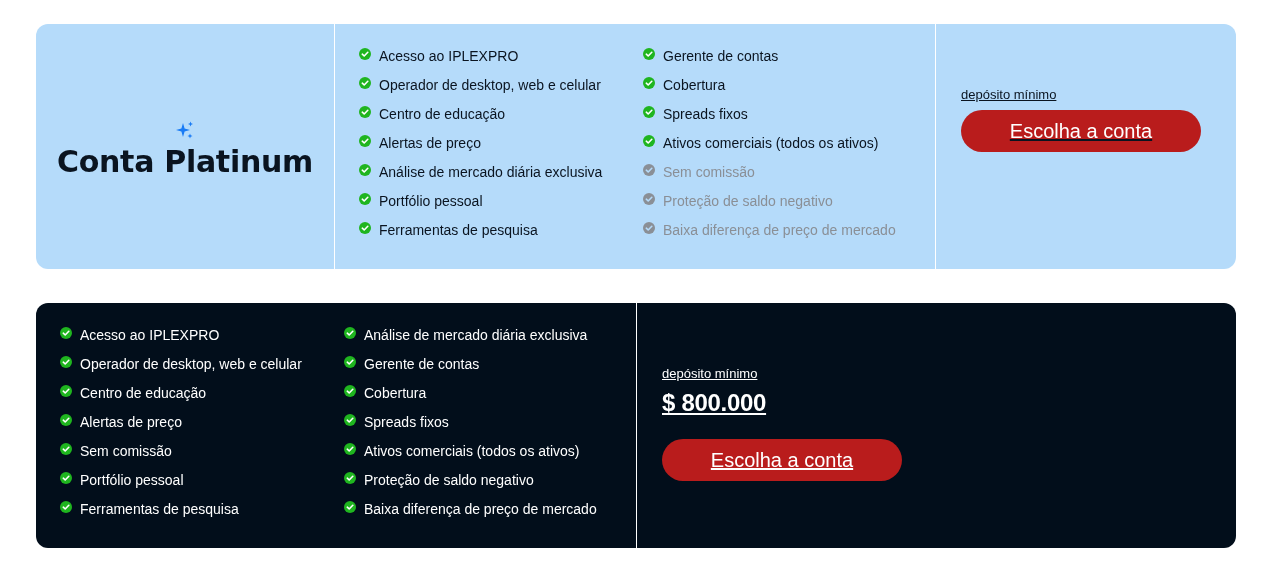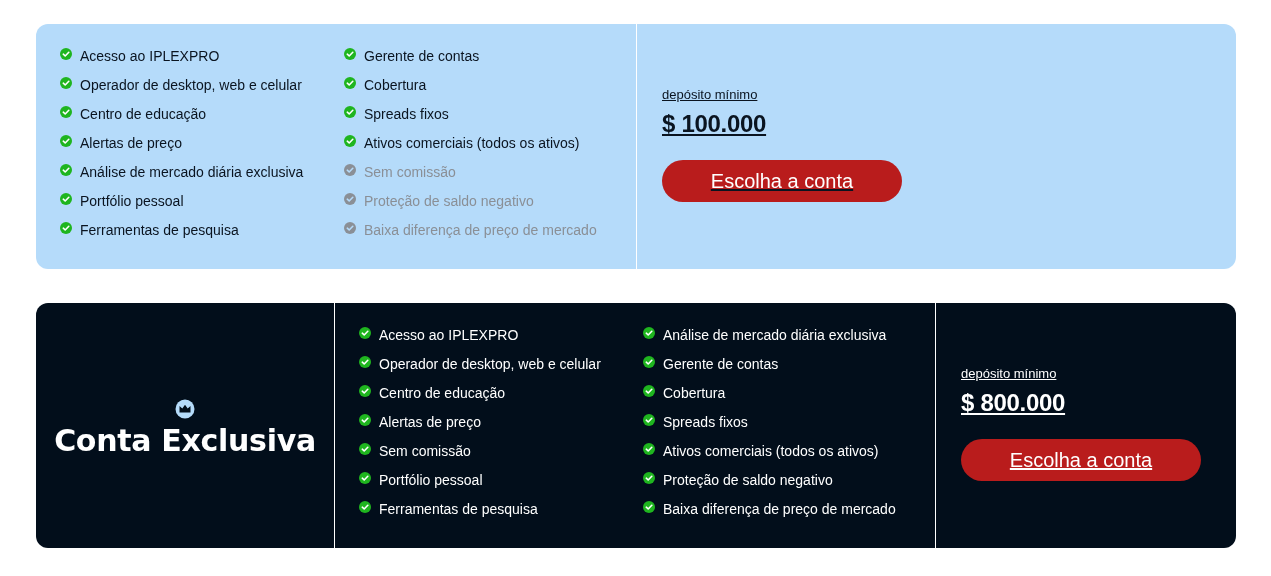--- a/index.html
+++ b/index.html
@@ -87,20 +87,28 @@
       font-size: 20px;
       border: none;
       font-family: "Liberation Sans", sans-serif;
       cursor: pointer;
     }
   </style>
 </head>
 <body>
 
 <section class="card platinum">
+  <div class="col-title">
+    <svg class="title-icon" viewBox="0 0 20 20">
+      <path d="M8 3 L9.6 8.4 L15 10 L9.6 11.6 L8 17 L6.4 11.6 L1 10 L6.4 8.4 Z" fill="#1a7cf5"></path>
+      <path d="M15.5 1.5 L16.2 3.3 L18 4 L16.2 4.7 L15.5 6.5 L14.8 4.7 L13 4 L14.8 3.3 Z" fill="#1a7cf5"></path>
+      <path d="M15 13.5 L15.7 15.3 L17.5 16 L15.7 16.7 L15 18.5 L14.3 16.7 L12.5 16 L14.3 15.3 Z" fill="#1a7cf5"></path>
+    </svg>
+    <h2 class="title-text">Conta Platinum</h2>
+  </div>
   <div class="col-features">
     <ul class="feat-list left">
       <li class="feat">
           <svg class="check" viewBox="0 0 12 12">
             <circle cx="6" cy="6" r="6" fill="#1fb51f"></circle>
             <path d="M3.3 6.2 L5.2 8 L8.8 4.3" stroke="#fff" stroke-width="1.6" fill="none" stroke-linecap="round" stroke-linejoin="round"></path>
           </svg>
           <span>Acesso ao IPLEXPRO</span>
         </li>
       <li class="feat">
@@ -193,33 +201,25 @@
           <svg class="check" viewBox="0 0 12 12">
             <circle cx="6" cy="6" r="6" fill="#8a8f96"></circle>
             <path d="M3.3 6.2 L5.2 8 L8.8 4.3" stroke="#b5dbfa" stroke-width="1.6" fill="none" stroke-linecap="round" stroke-linejoin="round"></path>
           </svg>
           <span>Baixa diferença de preço de mercado</span>
         </li>
     </ul>
   </div>
   <div class="col-price">
     <div class="deposit-label">depósito mínimo</div>
-    <div class="deposit-amount">$ 100.000</div>
     <button class="choose-btn">Escolha a conta</button>
   </div>
 </section>
 
 <section class="card exclusive">
-  <div class="col-title">
-    <svg class="title-icon" viewBox="0 0 20 20">
-      <circle cx="10" cy="10" r="9.5" fill="#b5dbfa"></circle>
-      <path d="M4.5 13.5 L4.5 7 L7.3 9.6 L10 5.8 L12.7 9.6 L15.5 7 L15.5 13.5 Z" fill="#020e1b"></path>
-    </svg>
-    <h2 class="title-text">Conta Exclusiva</h2>
-  </div>
   <div class="col-features">
     <ul class="feat-list left">
       <li class="feat">
           <svg class="check" viewBox="0 0 12 12">
             <circle cx="6" cy="6" r="6" fill="#1fb51f"></circle>
             <path d="M3.3 6.2 L5.2 8 L8.8 4.3" stroke="#fff" stroke-width="1.6" fill="none" stroke-linecap="round" stroke-linejoin="round"></path>
           </svg>
           <span>Acesso ao IPLEXPRO</span>
         </li>
       <li class="feat">

